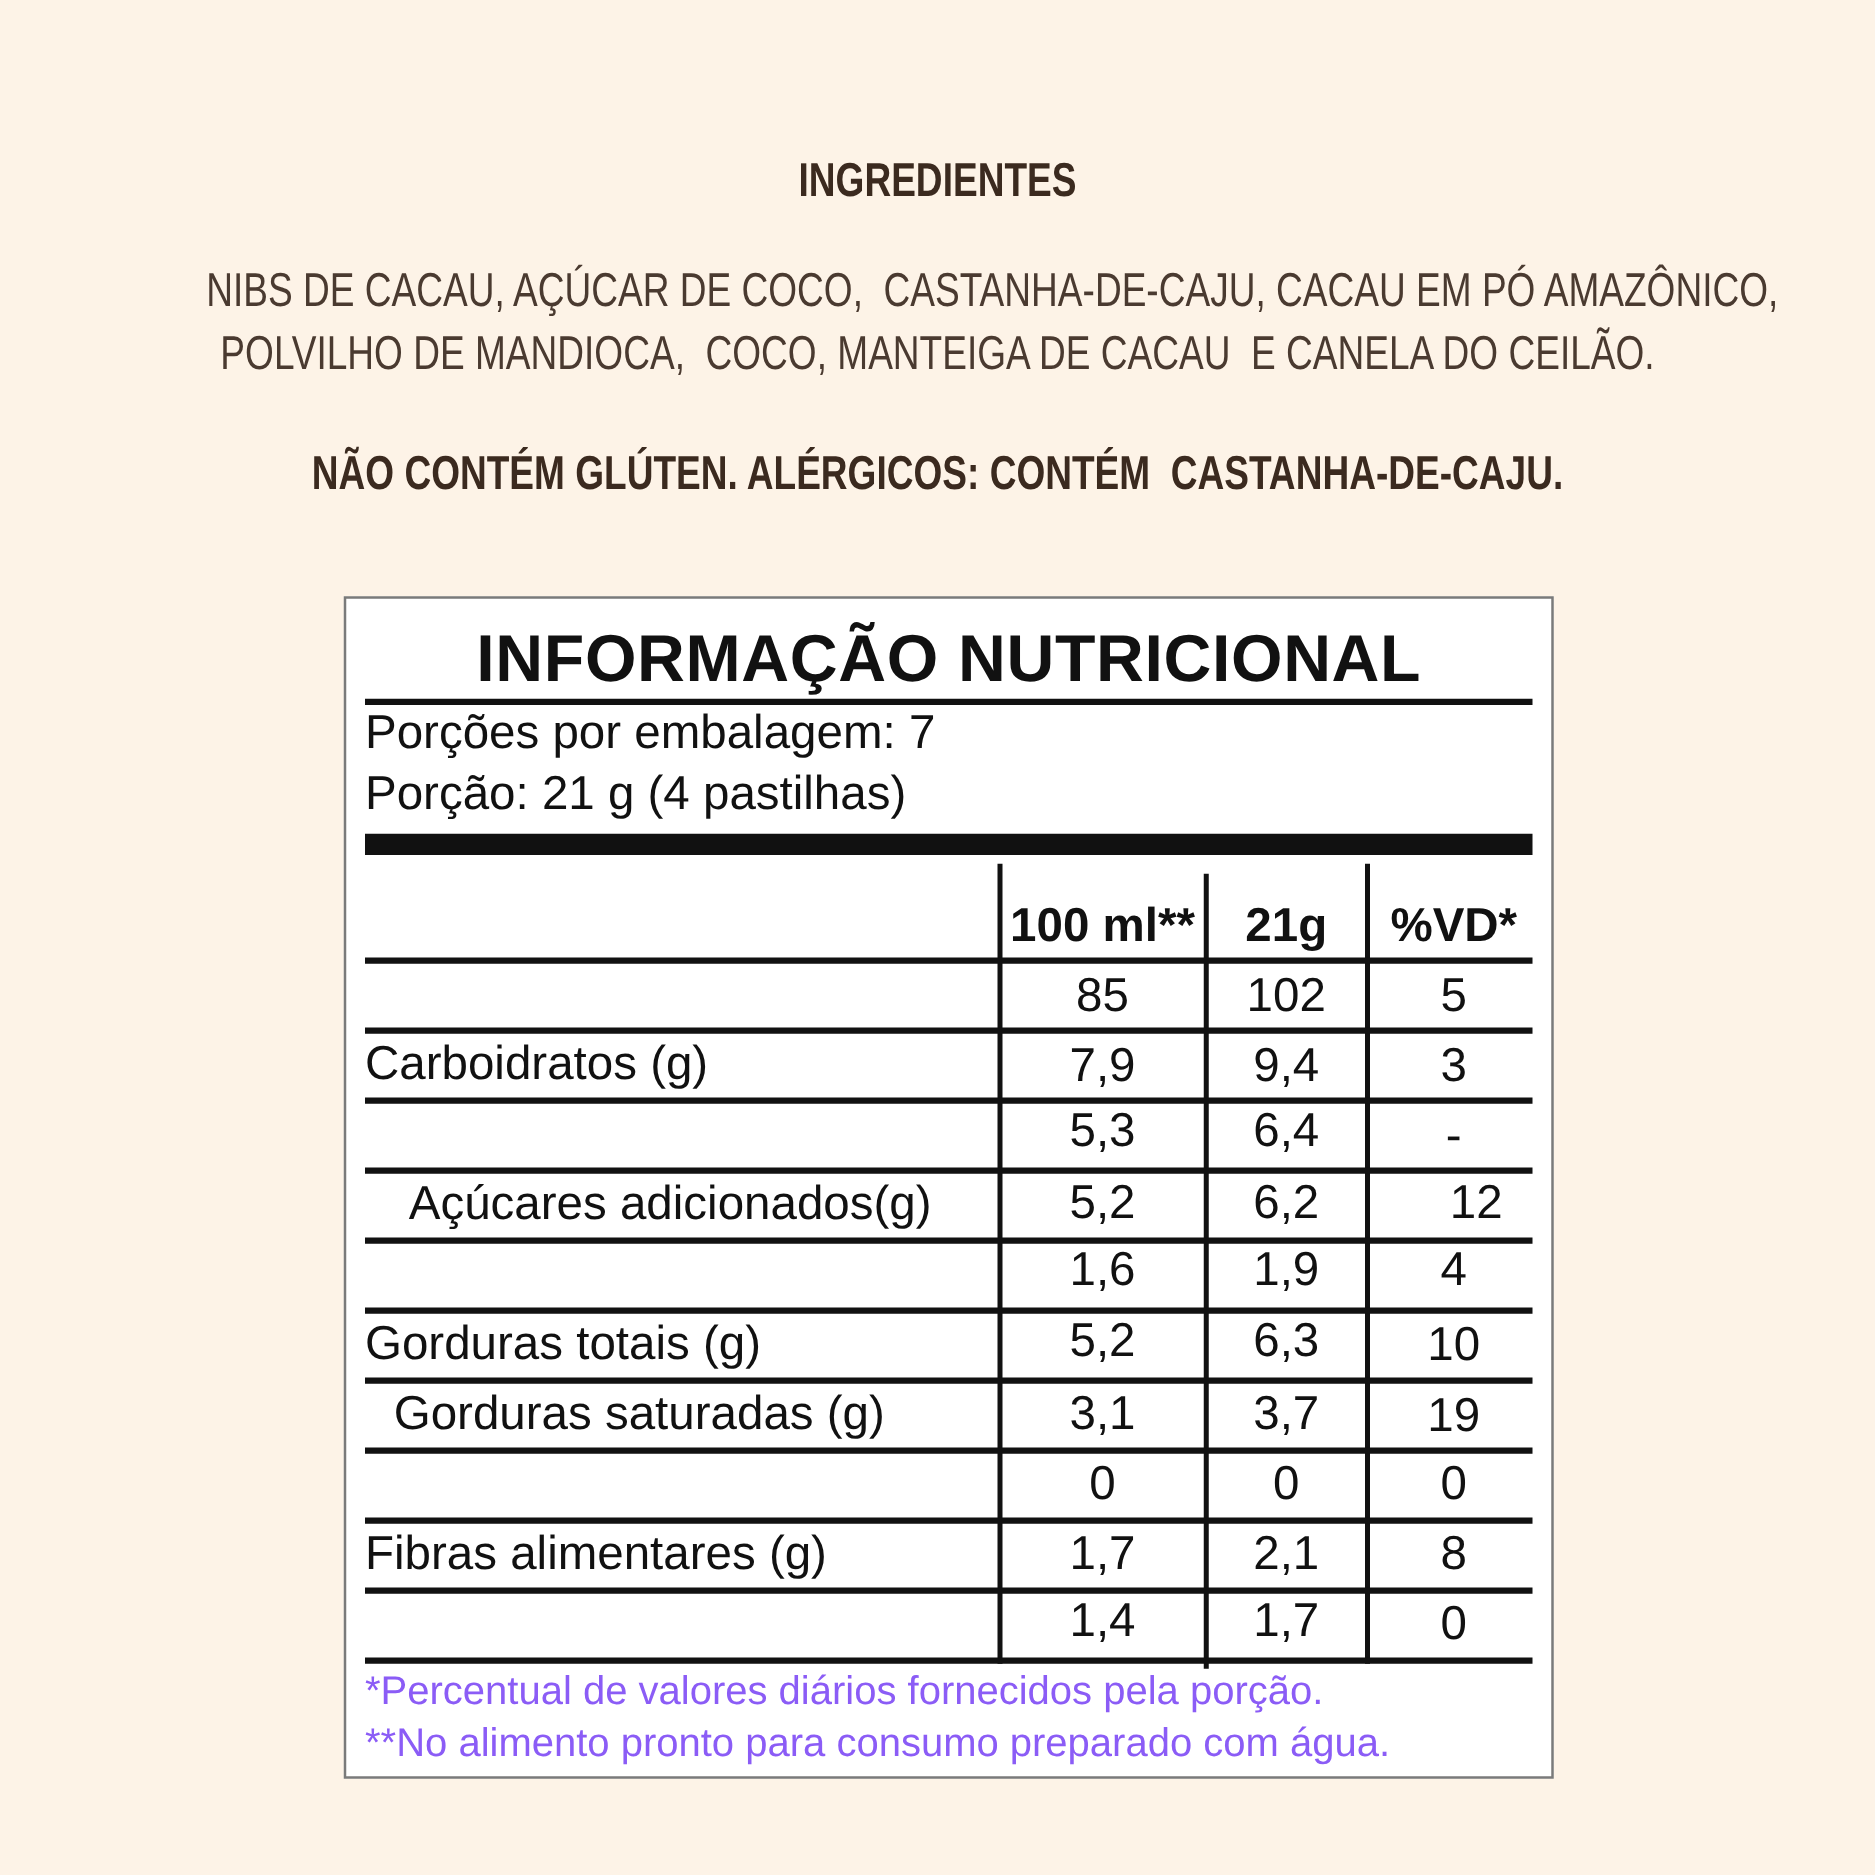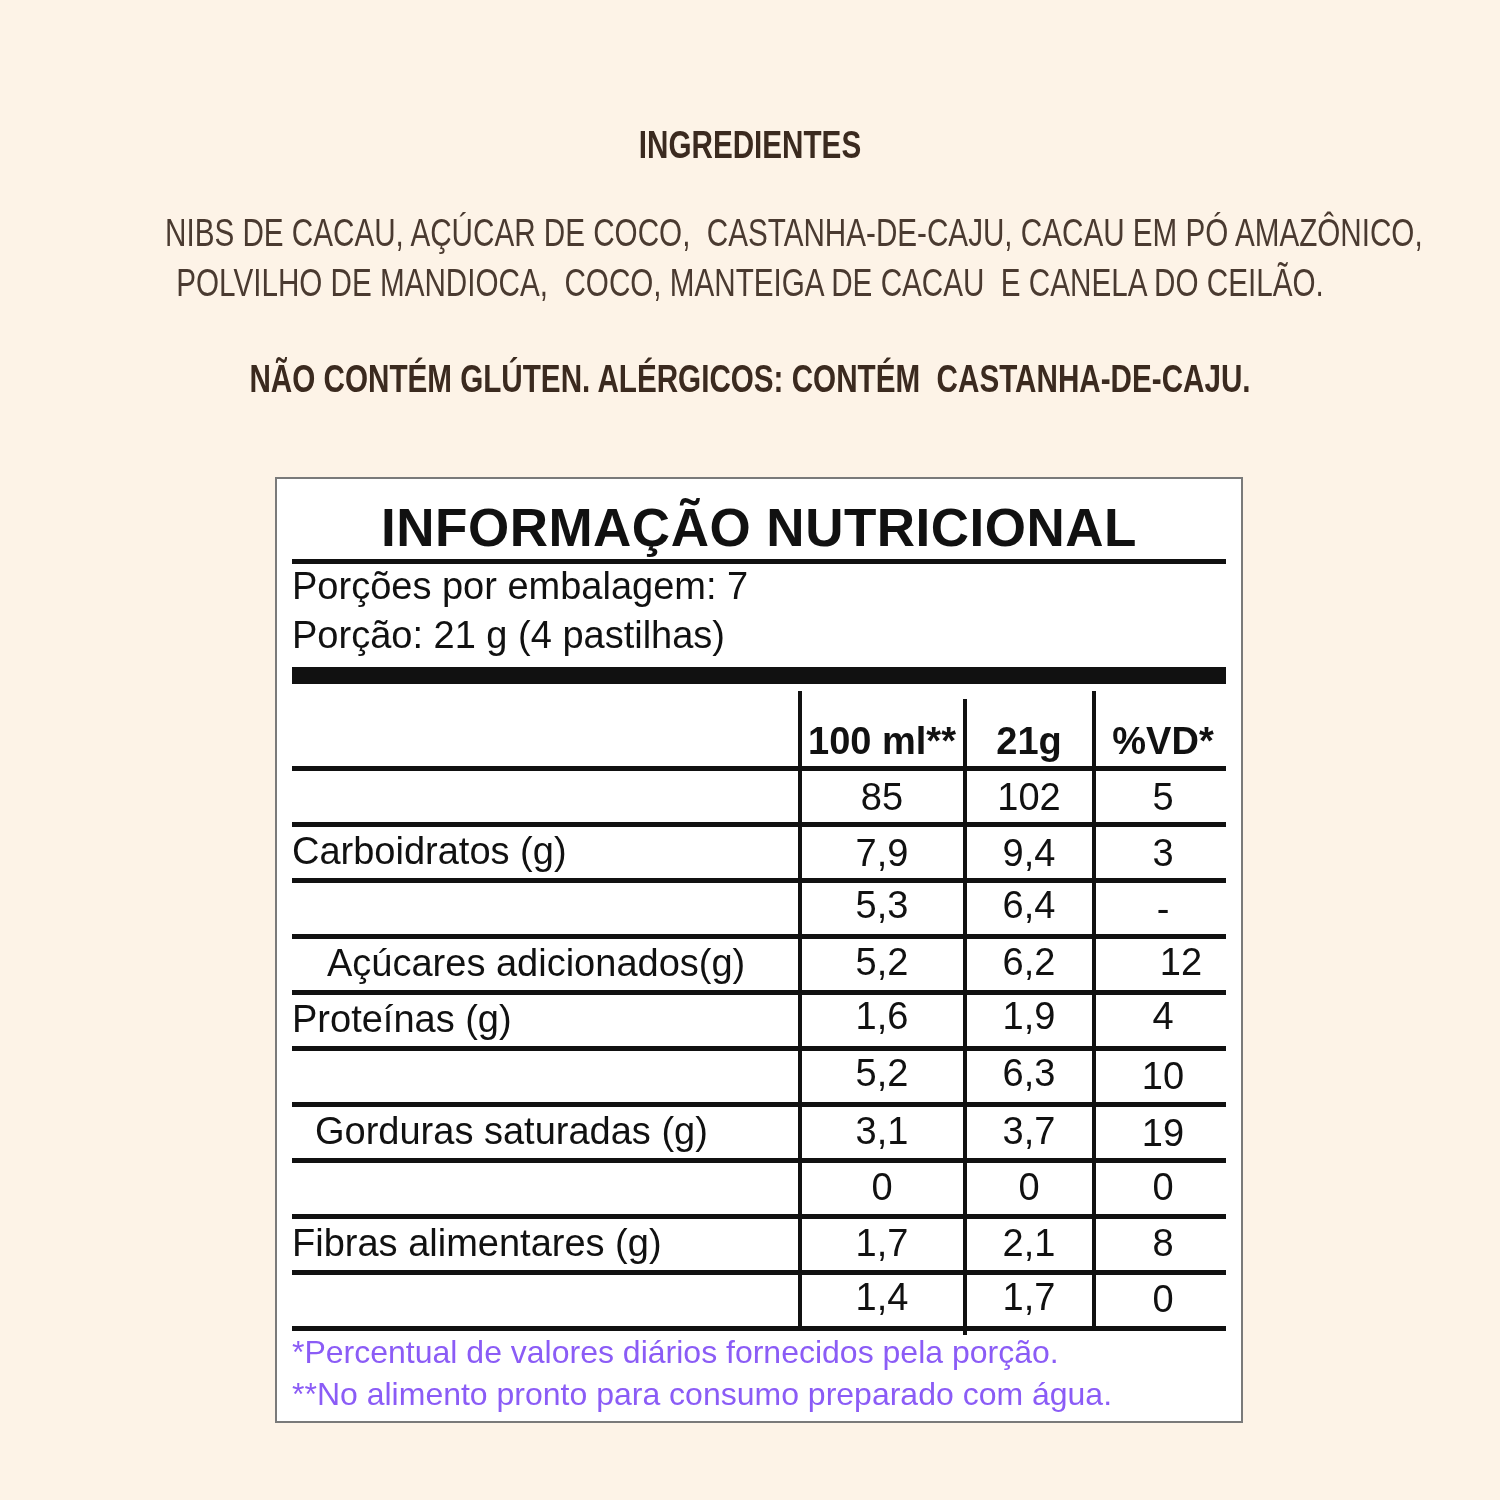--- a/index.html
+++ b/index.html
@@ -85,26 +85,26 @@
   <div class="cell num" style="left:692px; width:120px; top:398px;">6,4</div>
   <div class="cell num" style="left:820px; width:132px; top:402px;">-</div>
   <div class="hrow" style="top:455px;"></div>
 
   <div class="cell" style="left:50px; top:456px;">Açúcares adicionados(g)</div>
   <div class="cell num" style="left:527px; width:156px; top:455px;">5,2</div>
   <div class="cell num" style="left:692px; width:120px; top:455px;">6,2</div>
   <div class="cell num" style="left:820px; width:132px; top:455px;padding-left:18px;">12</div>
   <div class="hrow" style="top:511px;"></div>
 
-  <div class="cell" style="left:15px; top:512px;">Proteínas (g)</div>
   <div class="cell num" style="left:527px; width:156px; top:509px;">1,6</div>
   <div class="cell num" style="left:692px; width:120px; top:509px;">1,9</div>
   <div class="cell num" style="left:820px; width:132px; top:509px;">4</div>
   <div class="hrow" style="top:567px;"></div>
 
+  <div class="cell" style="left:15px; top:568px;">Gorduras totais (g)</div>
   <div class="cell num" style="left:527px; width:156px; top:566px;">5,2</div>
   <div class="cell num" style="left:692px; width:120px; top:566px;">6,3</div>
   <div class="cell num" style="left:820px; width:132px; top:569px;">10</div>
   <div class="hrow" style="top:623px;"></div>
 
   <div class="cell" style="left:38px; top:624px;">Gorduras saturadas (g)</div>
   <div class="cell num" style="left:527px; width:156px; top:624px;">3,1</div>
   <div class="cell num" style="left:692px; width:120px; top:624px;">3,7</div>
   <div class="cell num" style="left:820px; width:132px; top:626px;">19</div>
   <div class="hrow" style="top:679px;"></div>

